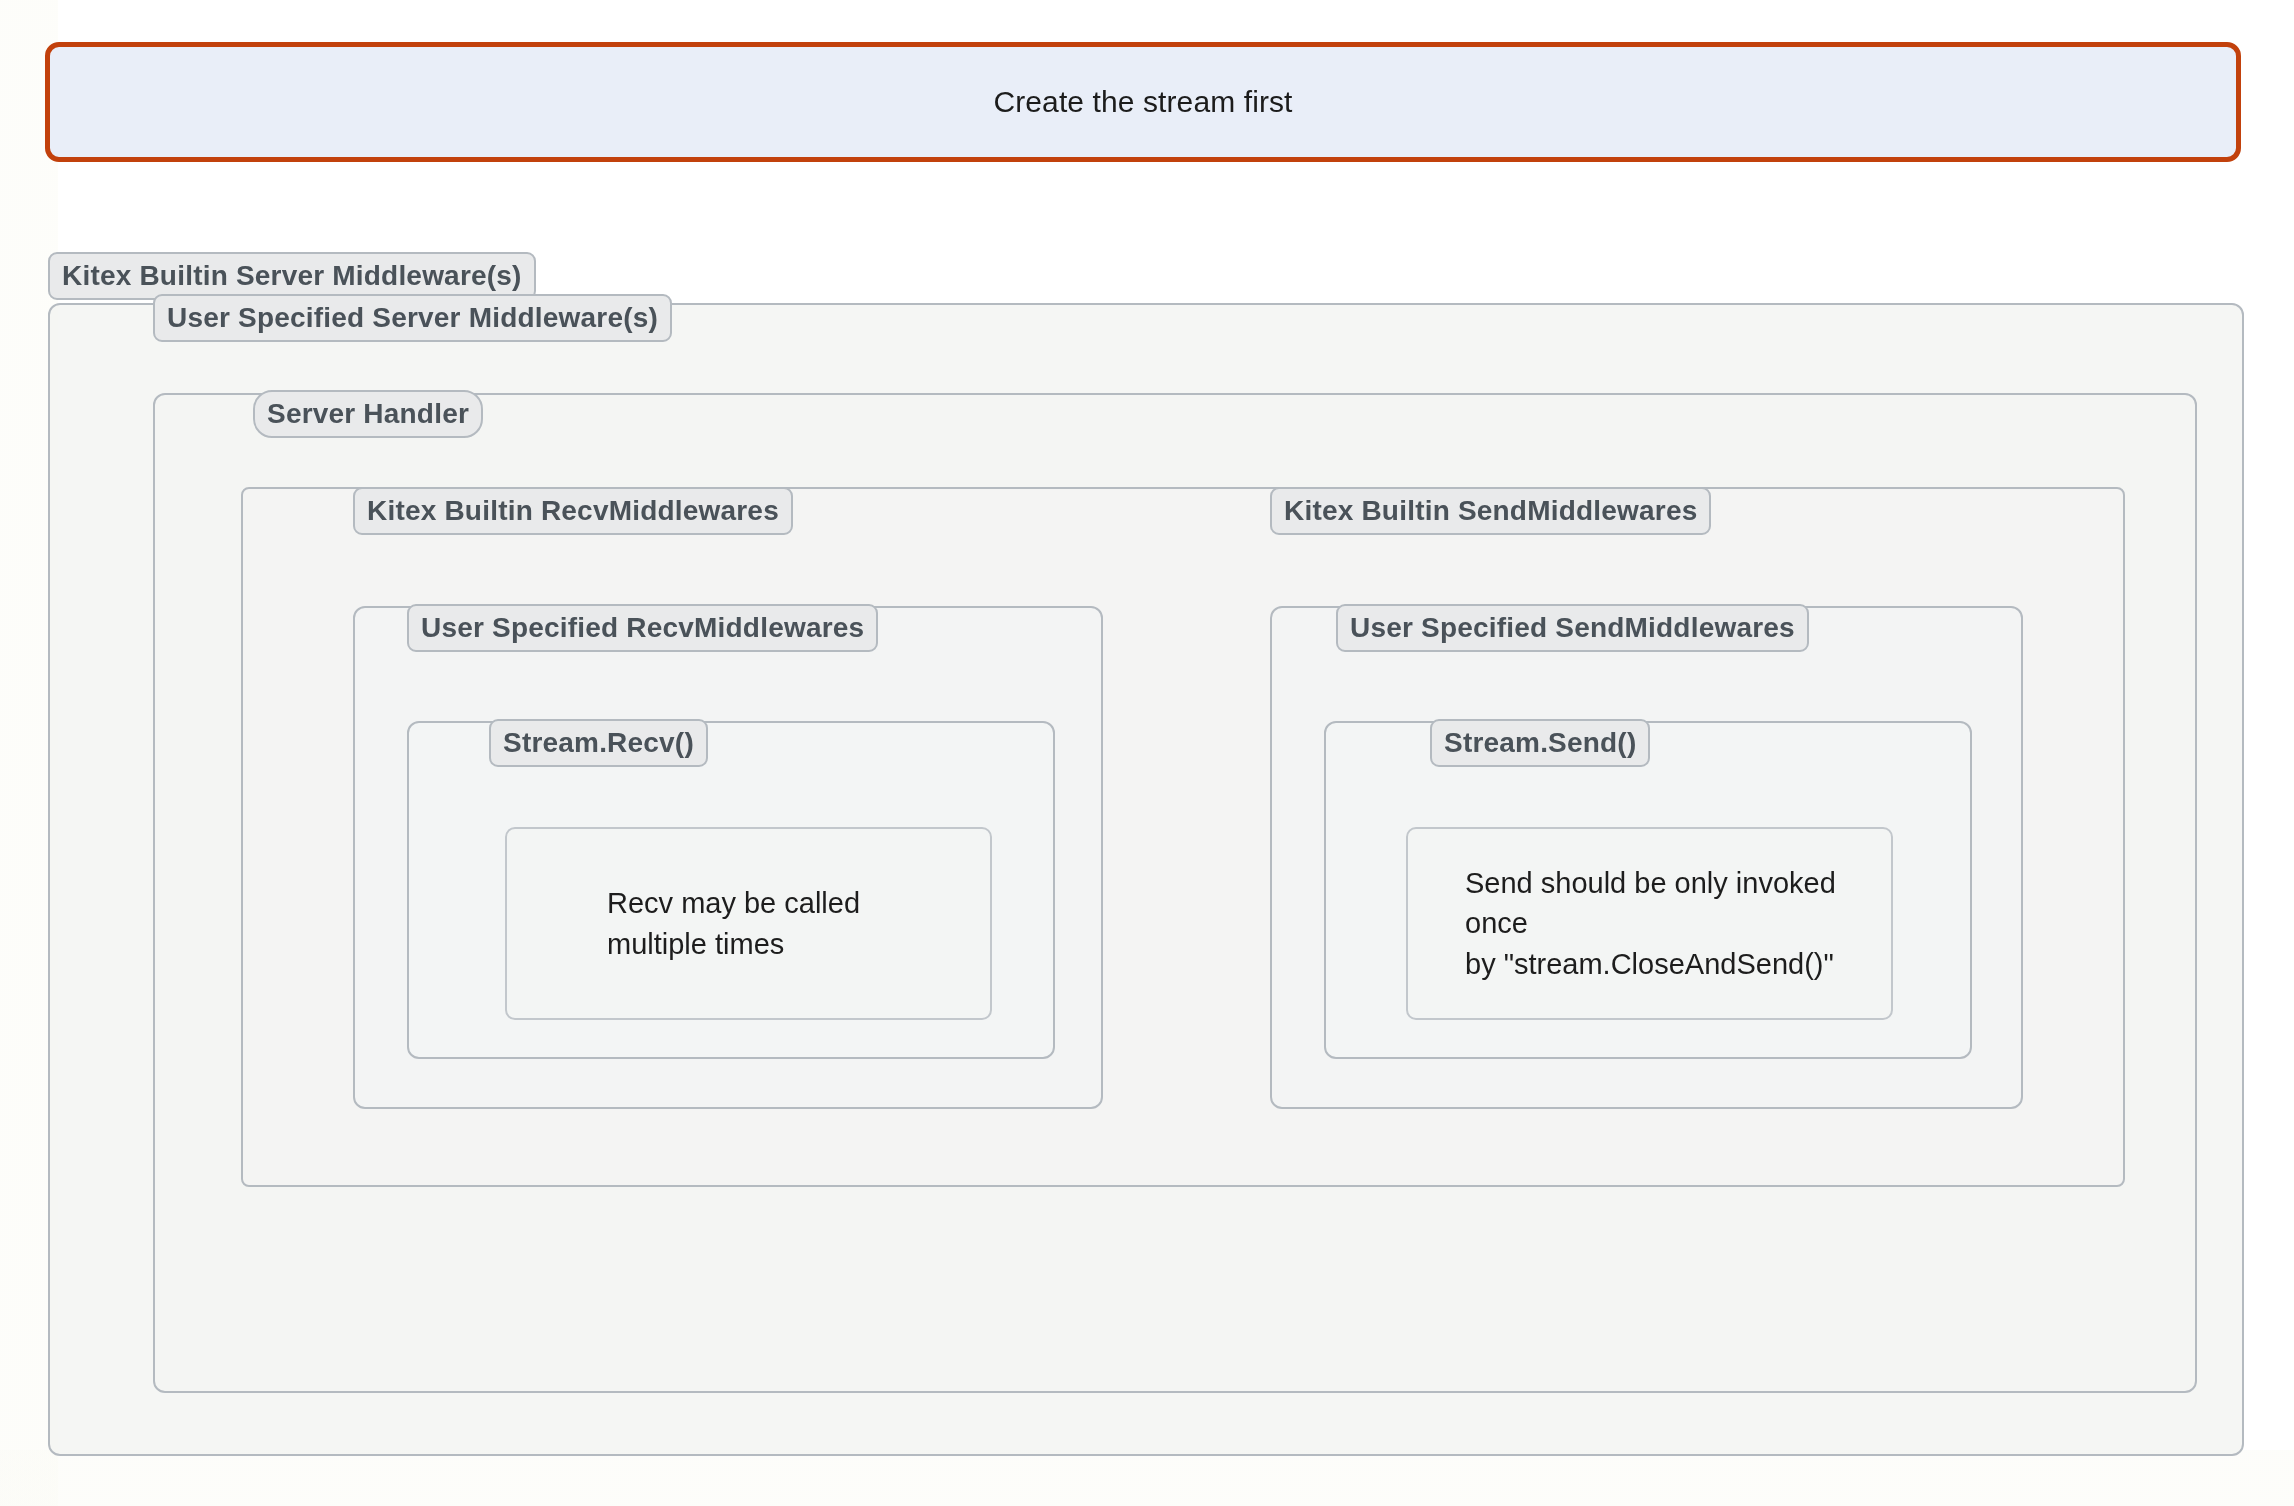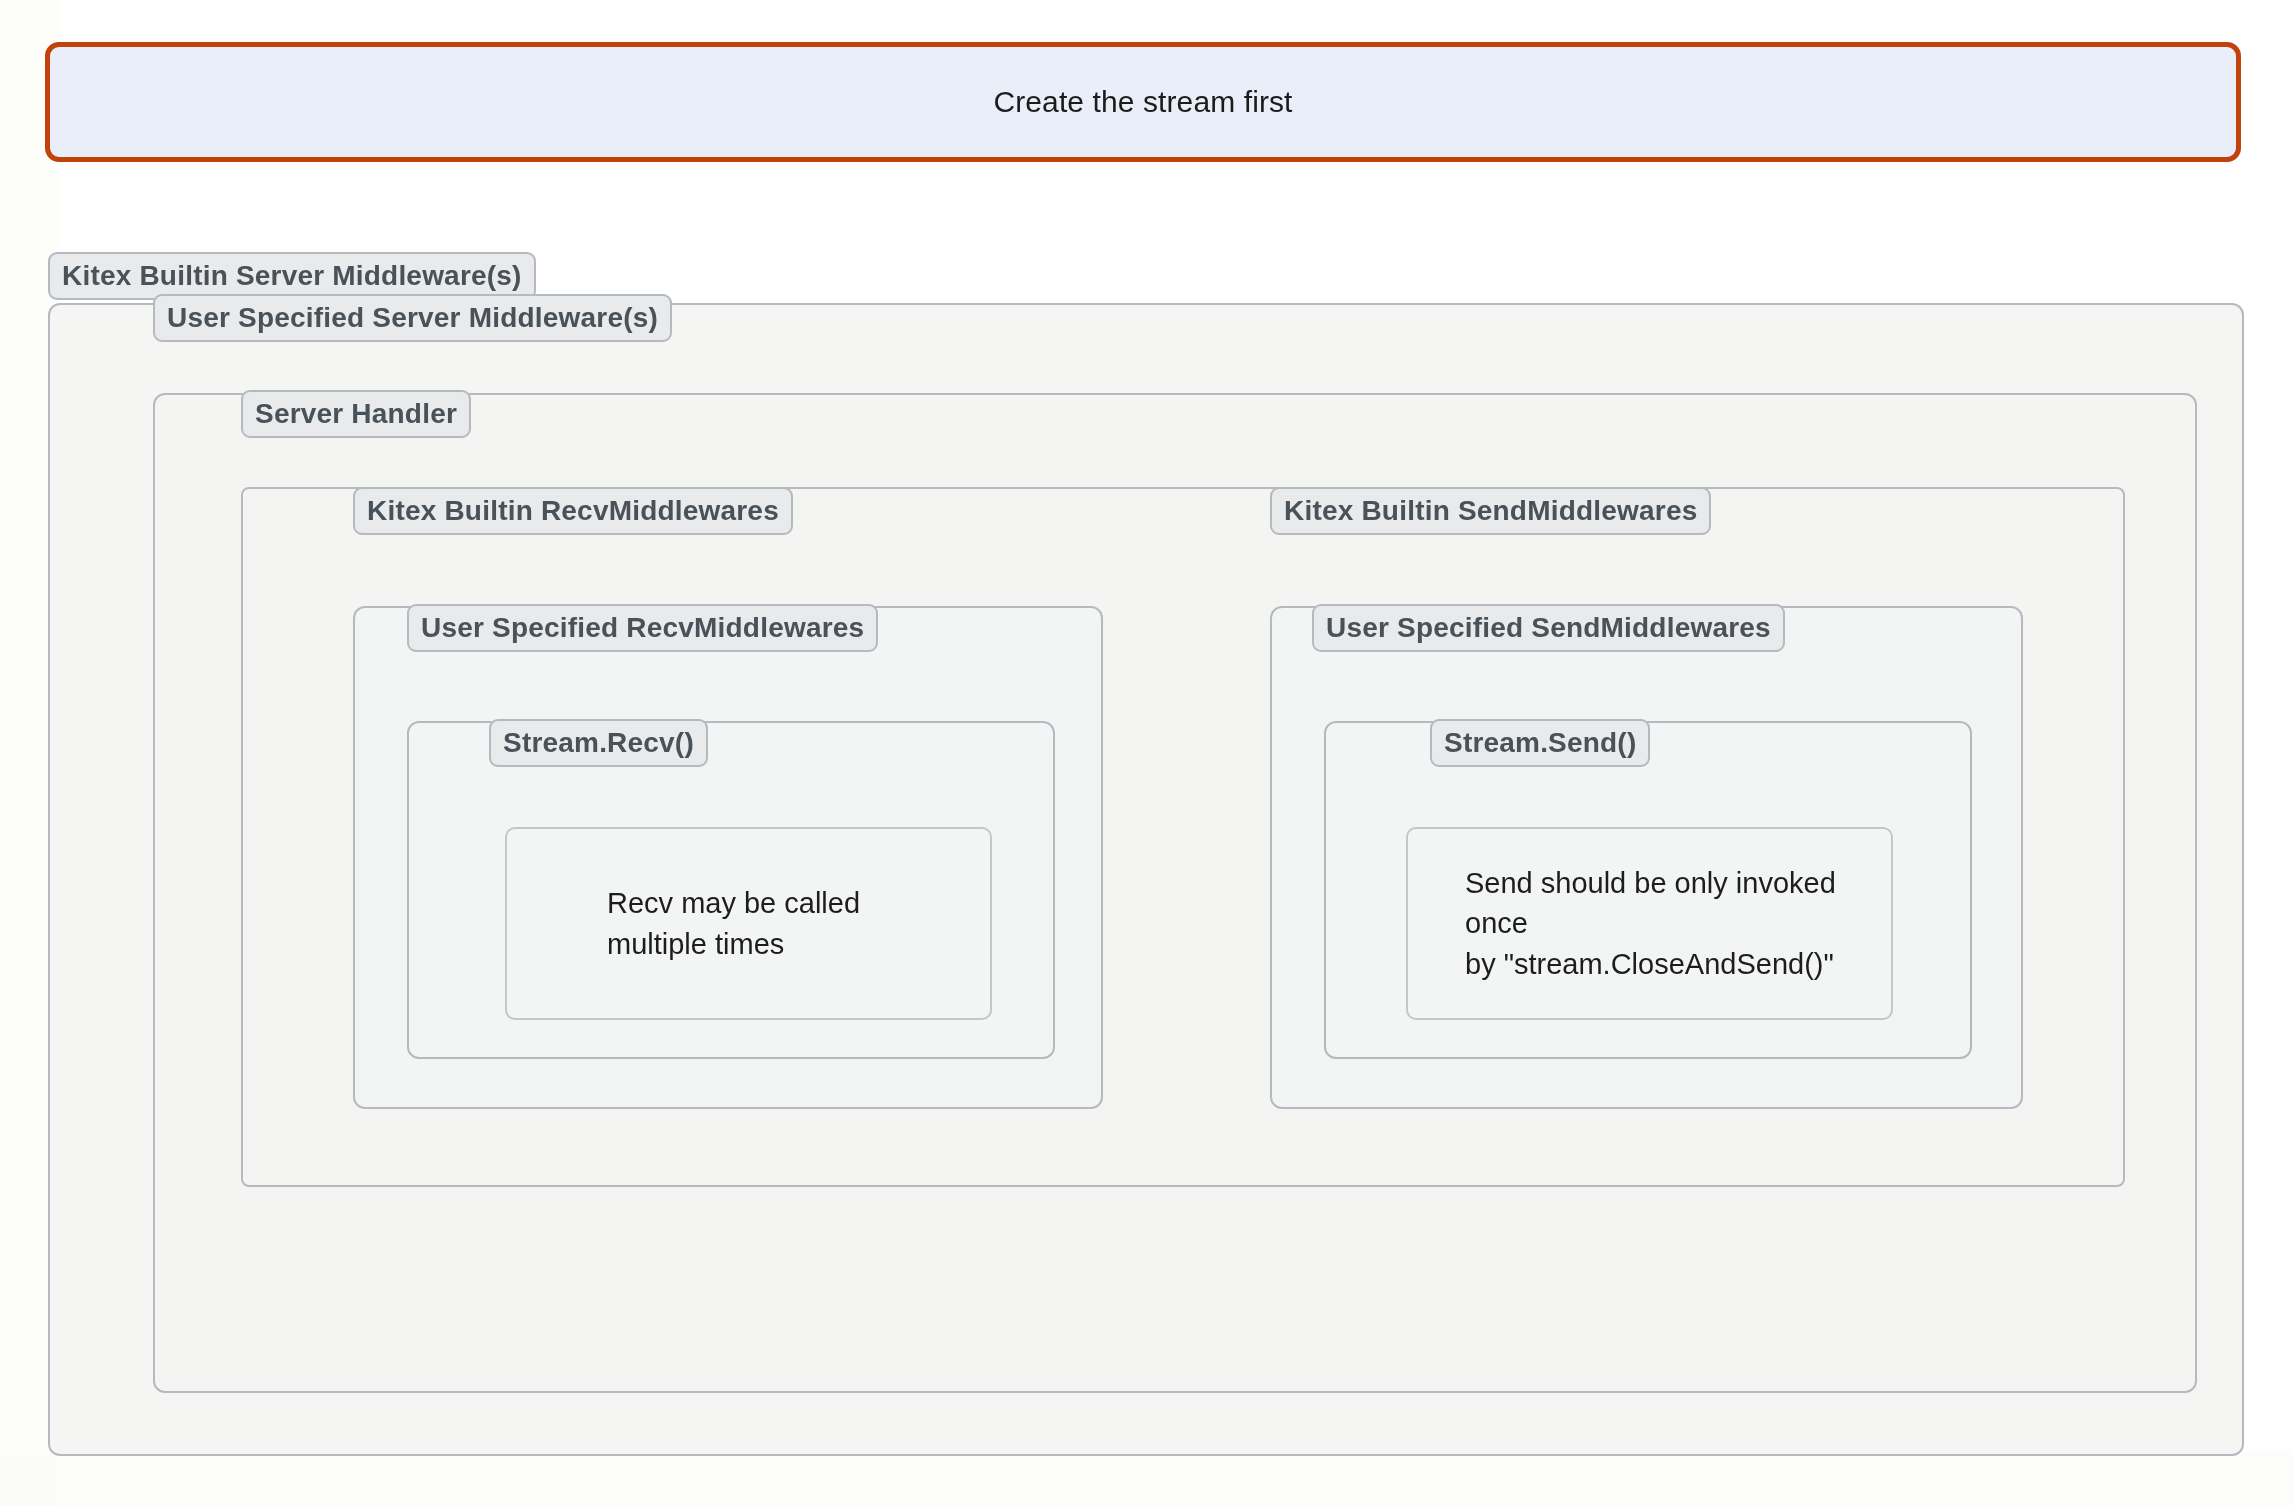--- a/index.html
+++ b/index.html
@@ -124,21 +124,21 @@
   </div>
 
   <div class="pill" style="left:48px; top:245px;margin-top:7px;">Kitex Builtin Server Middleware(s)</div>
 
   <div class="group lvl0" style="left:48px; top:303px; width:2196px; height:1153px;">
 
     <div class="pill" style="left:103px; top:-11px;">User Specified Server Middleware(s)</div>
 
     <div class="group lvl1" style="left:103px; top:88px; width:2044px; height:1000px;">
 
-      <div class="pill" style="left:86px; top:-5px;">Server Handler</div>
+      <div class="pill" style="left:98px; top:-5px;border-radius:19px;">Server Handler</div>
 
       <div class="group lvl2" style="left:86px; top:92px; width:1884px; height:700px;border-radius:8px;">
 
         <div class="pill" style="left:110px; top:-2px;">Kitex Builtin RecvMiddlewares</div>
 
         <div class="group lvl3" style="left:110px; top:117px; width:750px; height:503px;">
 
           <div class="pill" style="left:52px; top:-4px;">User Specified RecvMiddlewares</div>
 
           <div class="group lvl4" style="left:52px; top:113px; width:648px; height:338px;">
@@ -150,21 +150,21 @@
 multiple times</span>
             </div>
 
           </div>
         </div>
 
         <div class="pill" style="left:1027px; top:-2px;">Kitex Builtin SendMiddlewares</div>
 
         <div class="group lvl3" style="left:1027px; top:117px; width:753px; height:503px;">
 
-          <div class="pill" style="left:40px; top:-4px;">User Specified SendMiddlewares</div>
+          <div class="pill" style="left:64px; top:-4px;">User Specified SendMiddlewares</div>
 
           <div class="group lvl4" style="left:52px; top:113px; width:648px; height:338px;">
 
             <div class="pill" style="left:80px; top:-4px;margin-left:24px;">Stream.Send()</div>
 
             <div class="leafbox" style="left:80px; top:104px; width:487px; height:193px;padding-left:37px;">
               <span class="leaf-text">Send should be only invoked once
 by "stream.CloseAndSend()"</span>
             </div>
 

